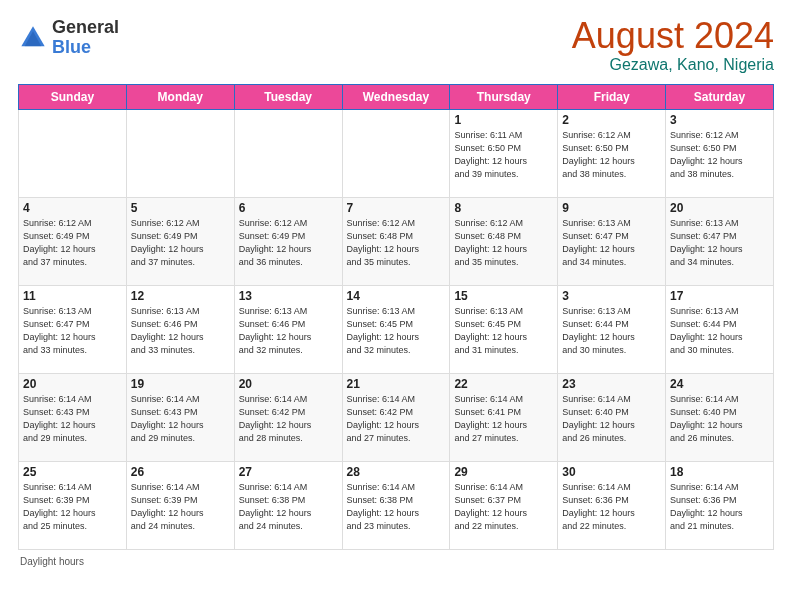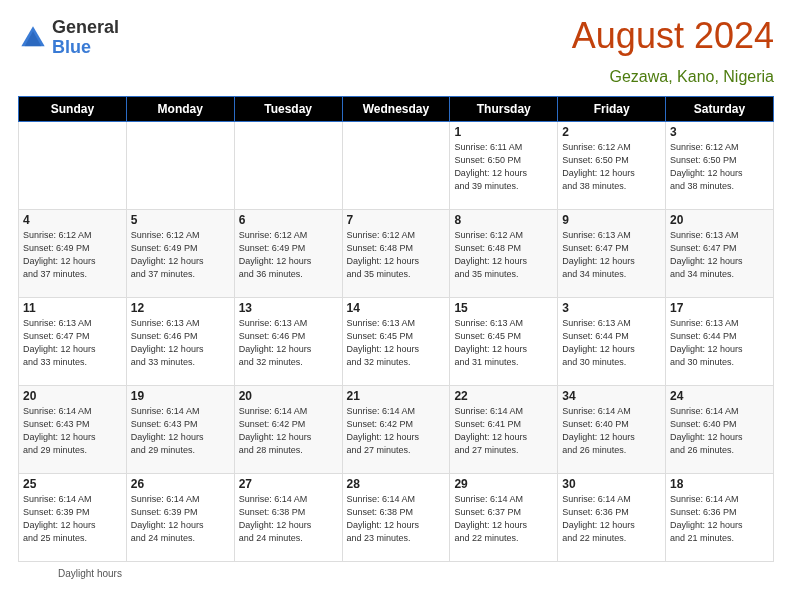--- a/index.html
+++ b/index.html
@@ -43,32 +43,32 @@
       text-align: right;
     }
     .month-title {
       font-size: 36px;
       font-weight: normal;
       color: #c2410c;
       line-height: 1;
     }
     .location {
       font-size: 16px;
-      color: #4d7c0f;
-      margin-top: 14px;
+      color: #0f766e;
+      margin-top: 2px;
     }
     .calendar {
       flex: 1;
       border: 1px solid #ccc;
       border-collapse: collapse;
       width: 100%;
       table-layout: fixed;
     }
     .calendar th {
-      background: #000000;
+      background: #ec4899;
       color: #fff;
       text-align: center;
       font-size: 12px;
       font-weight: bold;
       padding: 5px 2px;
       border: 1px solid #2a6bc5;
     }
     .calendar td {
       border: 1px solid #ddd;
       vertical-align: top;
@@ -95,21 +95,20 @@
     }
     .empty-cell {
       background: #fff;
     }
     .footer {
       margin-top: 6px;
       font-size: 10px;
       color: #555;
       text-align: left;
       padding-left: 2px;
-      margin-left: 38px;
     }
     table.calendar {
       border-collapse: collapse;
       width: 100%;
     }
   </style>
 </head>
 <body>
 
 <div class="page">
@@ -236,21 +235,21 @@
           </td>
           <td>
             <span class="day-num">21</span>
             <div class="day-info">Sunrise: 6:14 AM<br>Sunset: 6:42 PM<br>Daylight: 12 hours<br>and 27 minutes.</div>
           </td>
           <td>
             <span class="day-num">22</span>
             <div class="day-info">Sunrise: 6:14 AM<br>Sunset: 6:41 PM<br>Daylight: 12 hours<br>and 27 minutes.</div>
           </td>
           <td>
-            <span class="day-num">34</span>
+            <span class="day-num">23</span>
             <div class="day-info">Sunrise: 6:14 AM<br>Sunset: 6:40 PM<br>Daylight: 12 hours<br>and 26 minutes.</div>
           </td>
           <td>
             <span class="day-num">24</span>
             <div class="day-info">Sunrise: 6:14 AM<br>Sunset: 6:40 PM<br>Daylight: 12 hours<br>and 26 minutes.</div>
           </td>
         </tr>
         <tr>
           <td>
             <span class="day-num">25</span>

